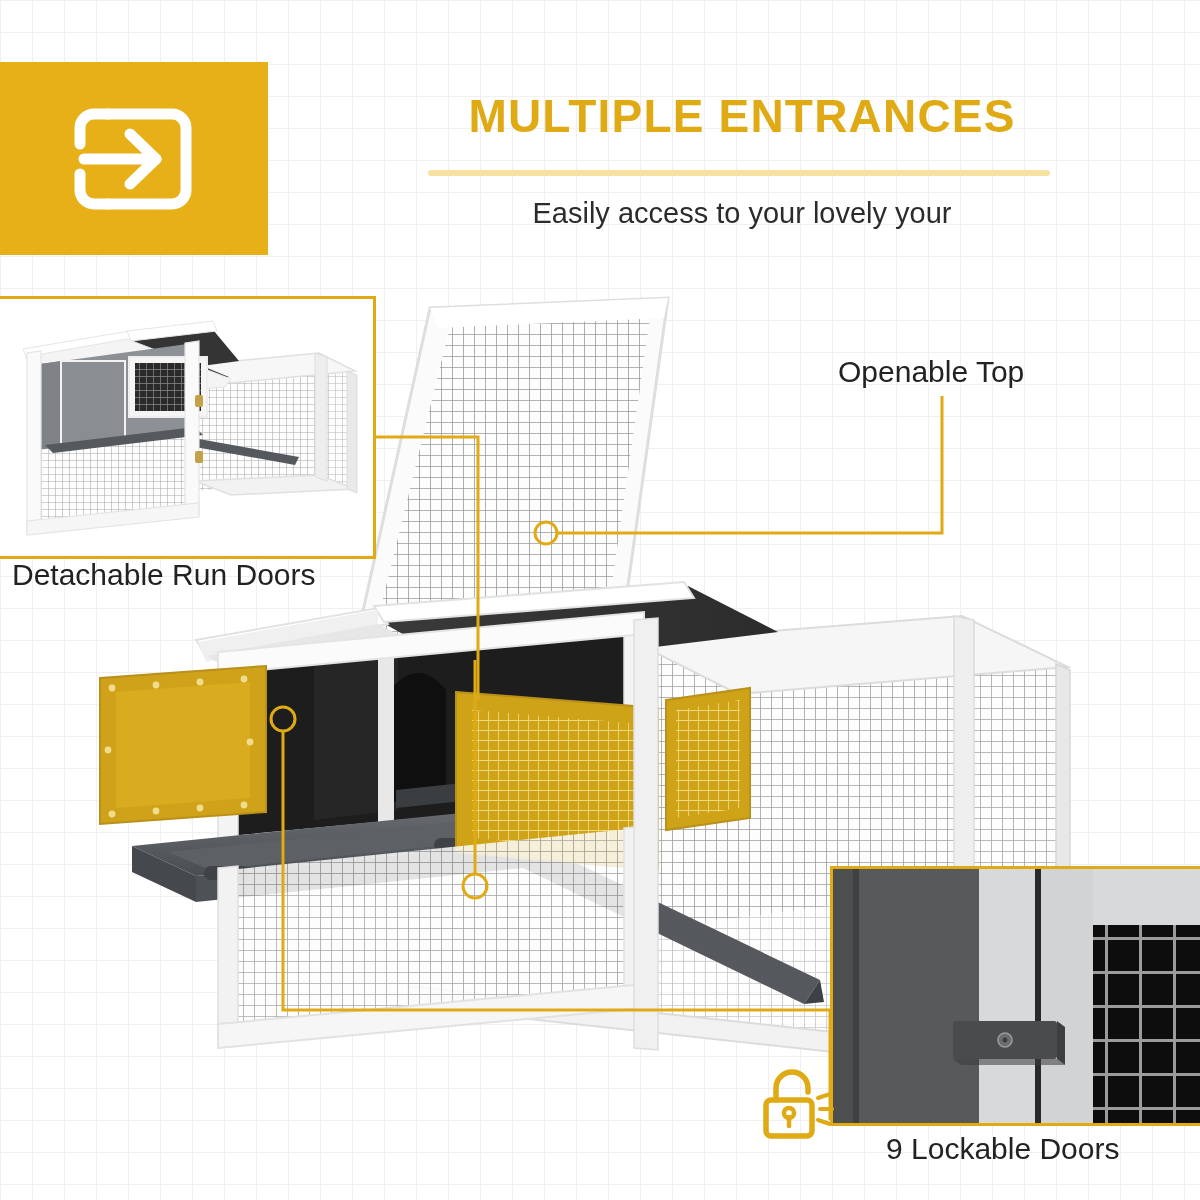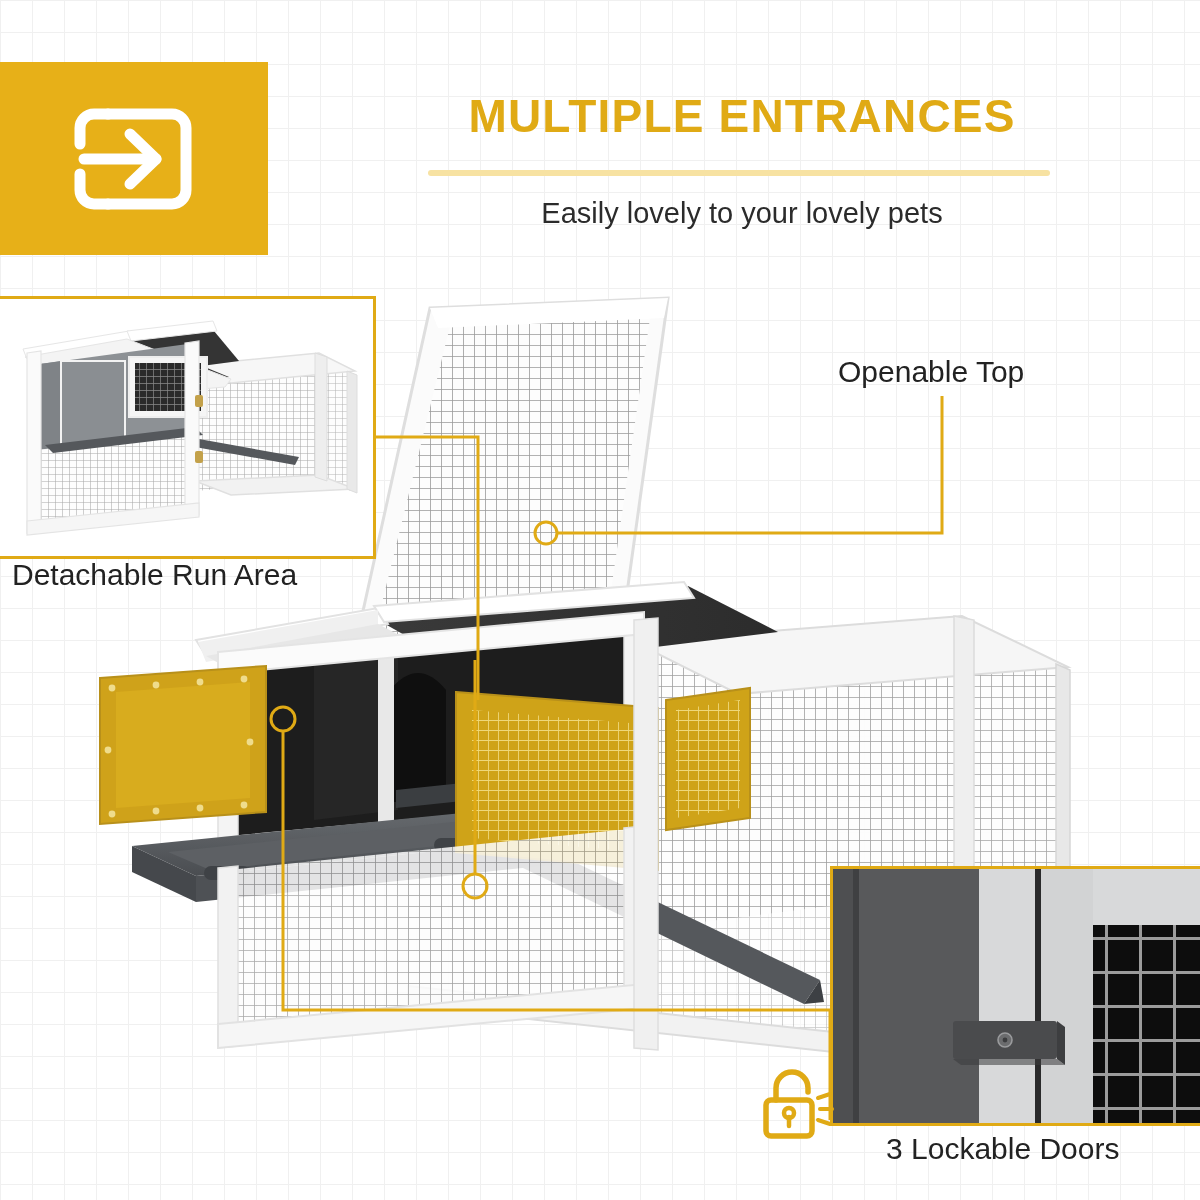--- a/index.html
+++ b/index.html
@@ -163,21 +163,21 @@
       <path d="M40 14 H104 a14 14 0 0 1 14 14 V90 a14 14 0 0 1 -14 14 H40" fill="none" stroke="#ffffff" stroke-width="11" stroke-linecap="round"></path>
       <path d="M40 14 H26 a14 14 0 0 0 -14 14 V44" fill="none" stroke="#ffffff" stroke-width="11" stroke-linecap="round"></path>
       <path d="M40 104 H26 a14 14 0 0 1 -14 -14 V74" fill="none" stroke="#ffffff" stroke-width="11" stroke-linecap="round"></path>
       <line x1="16" y1="59" x2="88" y2="59" stroke="#ffffff" stroke-width="11" stroke-linecap="round"></line>
       <polyline points="62,34 88,59 62,84" fill="none" stroke="#ffffff" stroke-width="11" stroke-linecap="round" stroke-linejoin="round"></polyline>
     </svg>
   </div>
 
   <div class="title">MULTIPLE ENTRANCES</div>
   <div class="title-divider"></div>
-  <div class="subtitle">Easily lovely to your lovely pets</div>
+  <div class="subtitle">Easily access to your lovely your</div>
 
   <svg id="hero" viewBox="0 0 1010 790">
     <defs>
       <pattern id="mesh" width="11" height="11" patternUnits="userSpaceOnUse">
         <rect width="11" height="11" fill="#fdfdfd"></rect>
         <path d="M0 0 H11 M0 0 V11" stroke="#9a9a9a" stroke-width="1.6"></path>
       </pattern>
       <pattern id="meshDark" width="13" height="13" patternUnits="userSpaceOnUse">
         <rect width="13" height="13" fill="#2e2e2e"></rect>
         <path d="M0 0 H13 M0 0 V13" stroke="#8e8e8e" stroke-width="2.4"></path>
@@ -357,21 +357,21 @@
       <polygon points="46,146 196,128 204,136 54,154" fill="#55585c"></polygon>
 
       <polygon points="28,54 42,52 42,232 28,234" fill="#fafafa" stroke="#e4e4e4" stroke-width="1.2"></polygon>
       <polygon points="186,44 200,42 200,216 186,218" fill="#fafafa" stroke="#e4e4e4" stroke-width="1.2"></polygon>
       <polygon points="28,222 200,204 200,218 28,236" fill="#f6f6f6" stroke="#e4e4e4" stroke-width="1.2"></polygon>
 
       <rect x="196" y="96" width="8" height="12" rx="2" fill="#c3a14a"></rect>
       <rect x="196" y="152" width="8" height="12" rx="2" fill="#c3a14a"></rect>
     </svg>
   </div>
-  <div class="inset-left-caption">Detachable Run Area</div>
+  <div class="inset-left-caption">Detachable Run Doors</div>
 
   <div class="inset-right">
     <svg viewBox="0 0 374 254" width="374" height="254">
       <defs>
         <pattern id="gridBlk" width="34" height="34" patternUnits="userSpaceOnUse">
           <rect width="34" height="34" fill="#0d0d0d"></rect>
           <path d="M0 0 H34 M0 0 V34" stroke="#9b9b9b" stroke-width="6"></path>
         </pattern>
       </defs>
 
@@ -387,21 +387,21 @@
       <rect x="260" y="0" width="114" height="254" fill="#d8d9da"></rect>
       <rect x="260" y="56" width="114" height="198" fill="url(#gridBlk)"></rect>
 
       <rect x="120" y="152" width="104" height="38" rx="3" fill="#4a4b4d"></rect>
       <polygon points="224,152 232,158 232,196 224,190" fill="#3d3e40"></polygon>
       <polygon points="120,190 224,190 232,196 128,196" fill="#3a3b3d" opacity="0.55"></polygon>
       <circle cx="172" cy="171" r="7" fill="#6b6c6e" stroke="#9a9b9d" stroke-width="1.6"></circle>
       <circle cx="172" cy="171" r="2.4" fill="#3b3c3e"></circle>
     </svg>
   </div>
-  <div class="inset-right-caption">3 Lockable Doors</div>
+  <div class="inset-right-caption">9 Lockable Doors</div>
 
   <svg class="lock-icon" viewBox="0 0 76 80">
     <path d="M18 36 V24 a16 16 0 0 1 32 0 V28" fill="none" stroke="#e0aa15" stroke-width="5.5" stroke-linecap="round"></path>
     <rect x="8" y="36" width="46" height="36" rx="5" fill="none" stroke="#e0aa15" stroke-width="5.5"></rect>
     <circle cx="31" cy="49" r="5" fill="none" stroke="#e0aa15" stroke-width="4.5"></circle>
     <line x1="31" y1="53" x2="31" y2="62" stroke="#e0aa15" stroke-width="4.5" stroke-linecap="round"></line>
     <line x1="60" y1="34" x2="72" y2="30" stroke="#e0aa15" stroke-width="4" stroke-linecap="round"></line>
     <line x1="62" y1="45" x2="74" y2="45" stroke="#e0aa15" stroke-width="4" stroke-linecap="round"></line>
     <line x1="60" y1="56" x2="72" y2="60" stroke="#e0aa15" stroke-width="4" stroke-linecap="round"></line>
   </svg>

